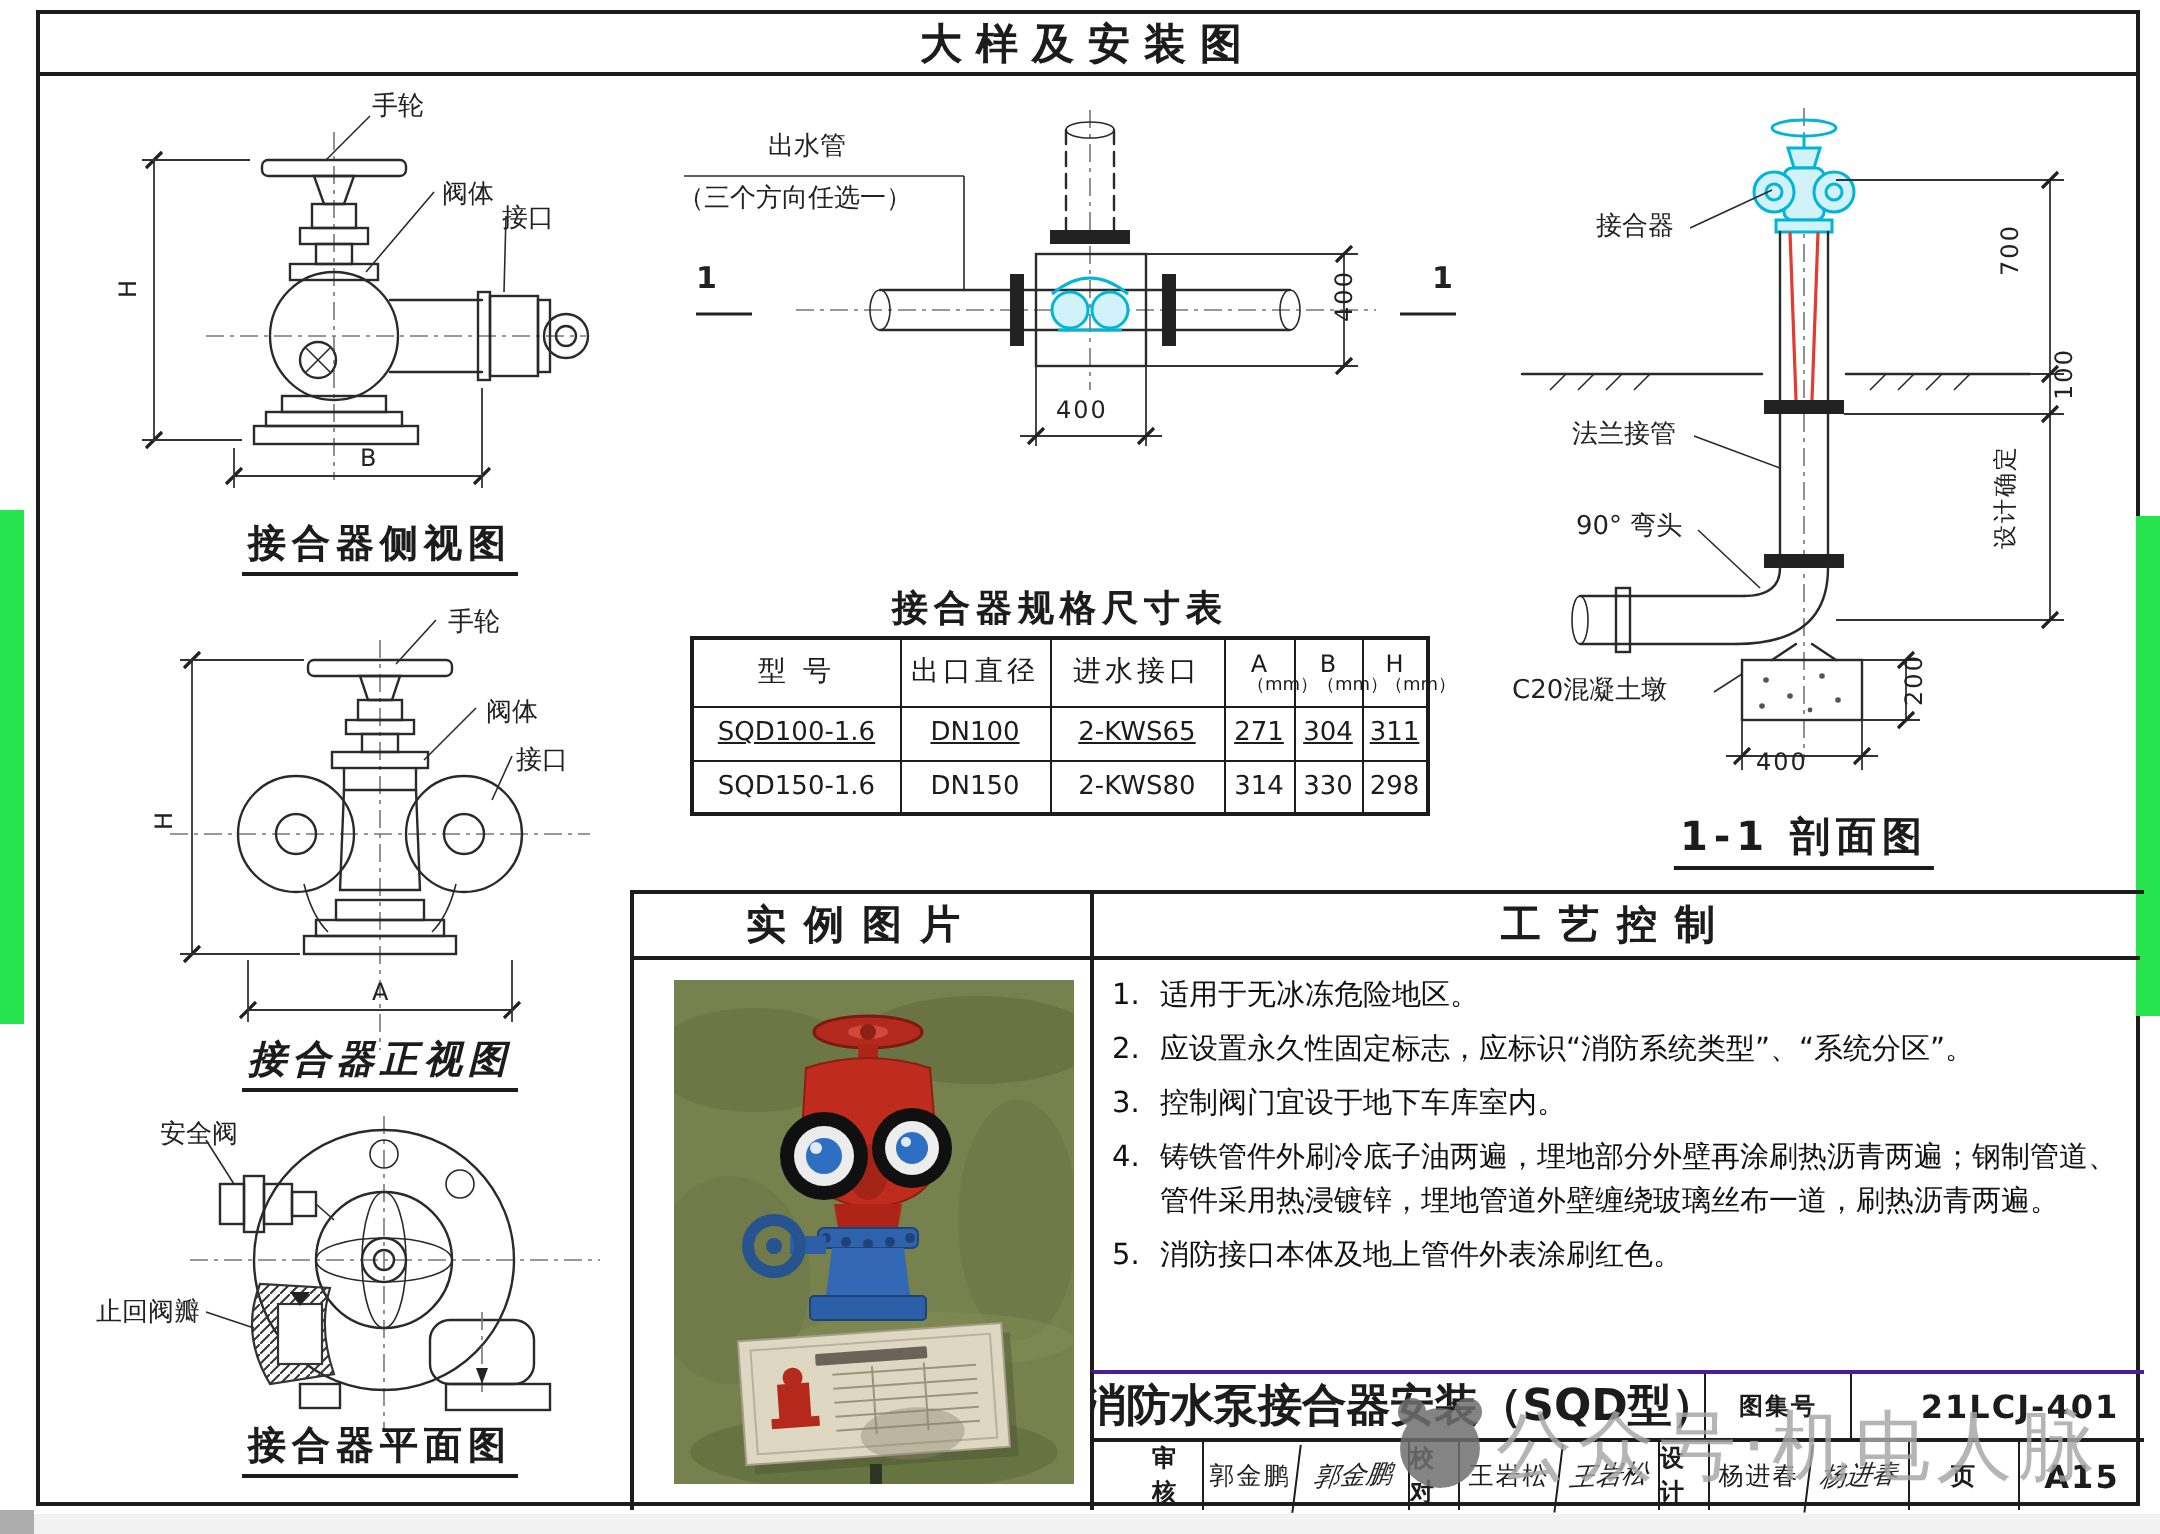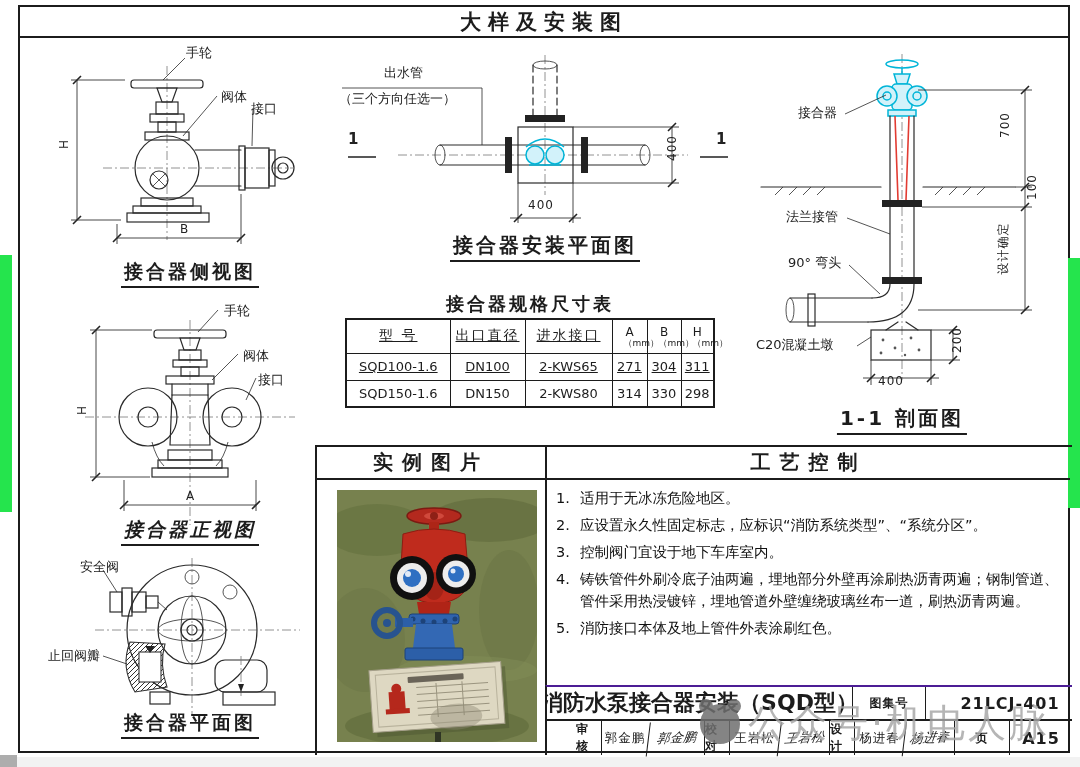--- a/index.html
+++ b/index.html
@@ -15,21 +15,21 @@
   .dim{font-size:12px;white-space:nowrap;color:#222;letter-spacing:1px;}
   .rot{transform:rotate(-90deg);transform-origin:center center;text-align:center;}
   .sec-box-top{left:315px;top:445px;width:757px;height:0;border-top:2px solid #1c1c1c;}
   .sec-box-left{left:315px;top:445px;width:0;height:310px;border-left:2px solid #1c1c1c;}
   .sec-div{left:545px;top:445px;width:0;height:310px;border-left:2px solid #1c1c1c;}
   .sec-header{height:33px;display:flex;align-items:center;justify-content:center;
               font-size:20px;font-weight:bold;letter-spacing:9px;border-bottom:2px solid #1c1c1c;box-sizing:border-box;}
   
   table.spec{border-collapse:collapse;table-layout:fixed;}
   table.spec td{border:1.5px solid #1c1c1c;text-align:center;vertical-align:middle;padding:0;}
-  .spec .hd{font-size:14px;letter-spacing:2px;text-decoration:underline;}
+  .spec .hd{font-size:14px;letter-spacing:2px;}
   .spec .cell{font-size:13px;letter-spacing:0;}
   .spec .unit{font-size:9px;letter-spacing:0;line-height:1;display:block;padding-left:11px;}
   .spec .dimletter{font-size:12px;line-height:1.2;display:block;}
   
   .proc-item{display:flex;font-size:14.5px;line-height:1.52;margin-bottom:5px;color:#111;}
   .proc-item .num{flex:0 0 24px;}
   .proc-item .txt{flex:1;}
   
   .tb{left:545px;top:685px;width:527px;height:70px;box-sizing:border-box;border-top:2px solid #4c1d95;border-left:2px solid #1c1c1c;display:flex;flex-direction:column;}
   .tb-row1{height:43px;display:flex;box-sizing:border-box;border-bottom:2px solid #1c1c1c;}
@@ -208,21 +208,20 @@
     <path class="diml" d="M235,72 H341 M235,128 H341"></path>
     <path class="diml" d="M334,72 V128"></path>
     <path class="sl" d="M330,76 L338,68 M330,132 L338,124"></path>
   </svg>
   <span class="abs lbl" style="left:384px;top:64px;">出水管</span>
   <span class="abs lbl" style="left:339px;top:90px;">（三个方向任选一）</span>
   <span class="abs dim" style="left:348px;top:130px;font-size:15px;font-weight:bold;">1</span>
   <span class="abs dim" style="left:716px;top:130px;font-size:15px;font-weight:bold;">1</span>
   <span class="abs dim" style="left:528px;top:198px;">400</span>
   <span class="abs dim rot" style="left:652px;top:141px;width:40px;">400</span>
-  <div class="abs cap center-x" style="left:545px;top:232px;font-size:20px;">接合器安装平面图</div>
 
   <div class="abs" style="left:530px;top:292px;transform:translateX(-50%);font-size:18px;font-weight:bold;letter-spacing:3px;white-space:nowrap;">接合器规格尺寸表</div>
   <table class="spec abs" style="left:345px;top:318px;width:370px;border:2px solid #1c1c1c;">
     <colgroup>
         <col style="width:104px">
         <col style="width:75px">
         <col style="width:87px">
         <col style="width:35px">
         <col style="width:34px">
         <col style="width:33px">

